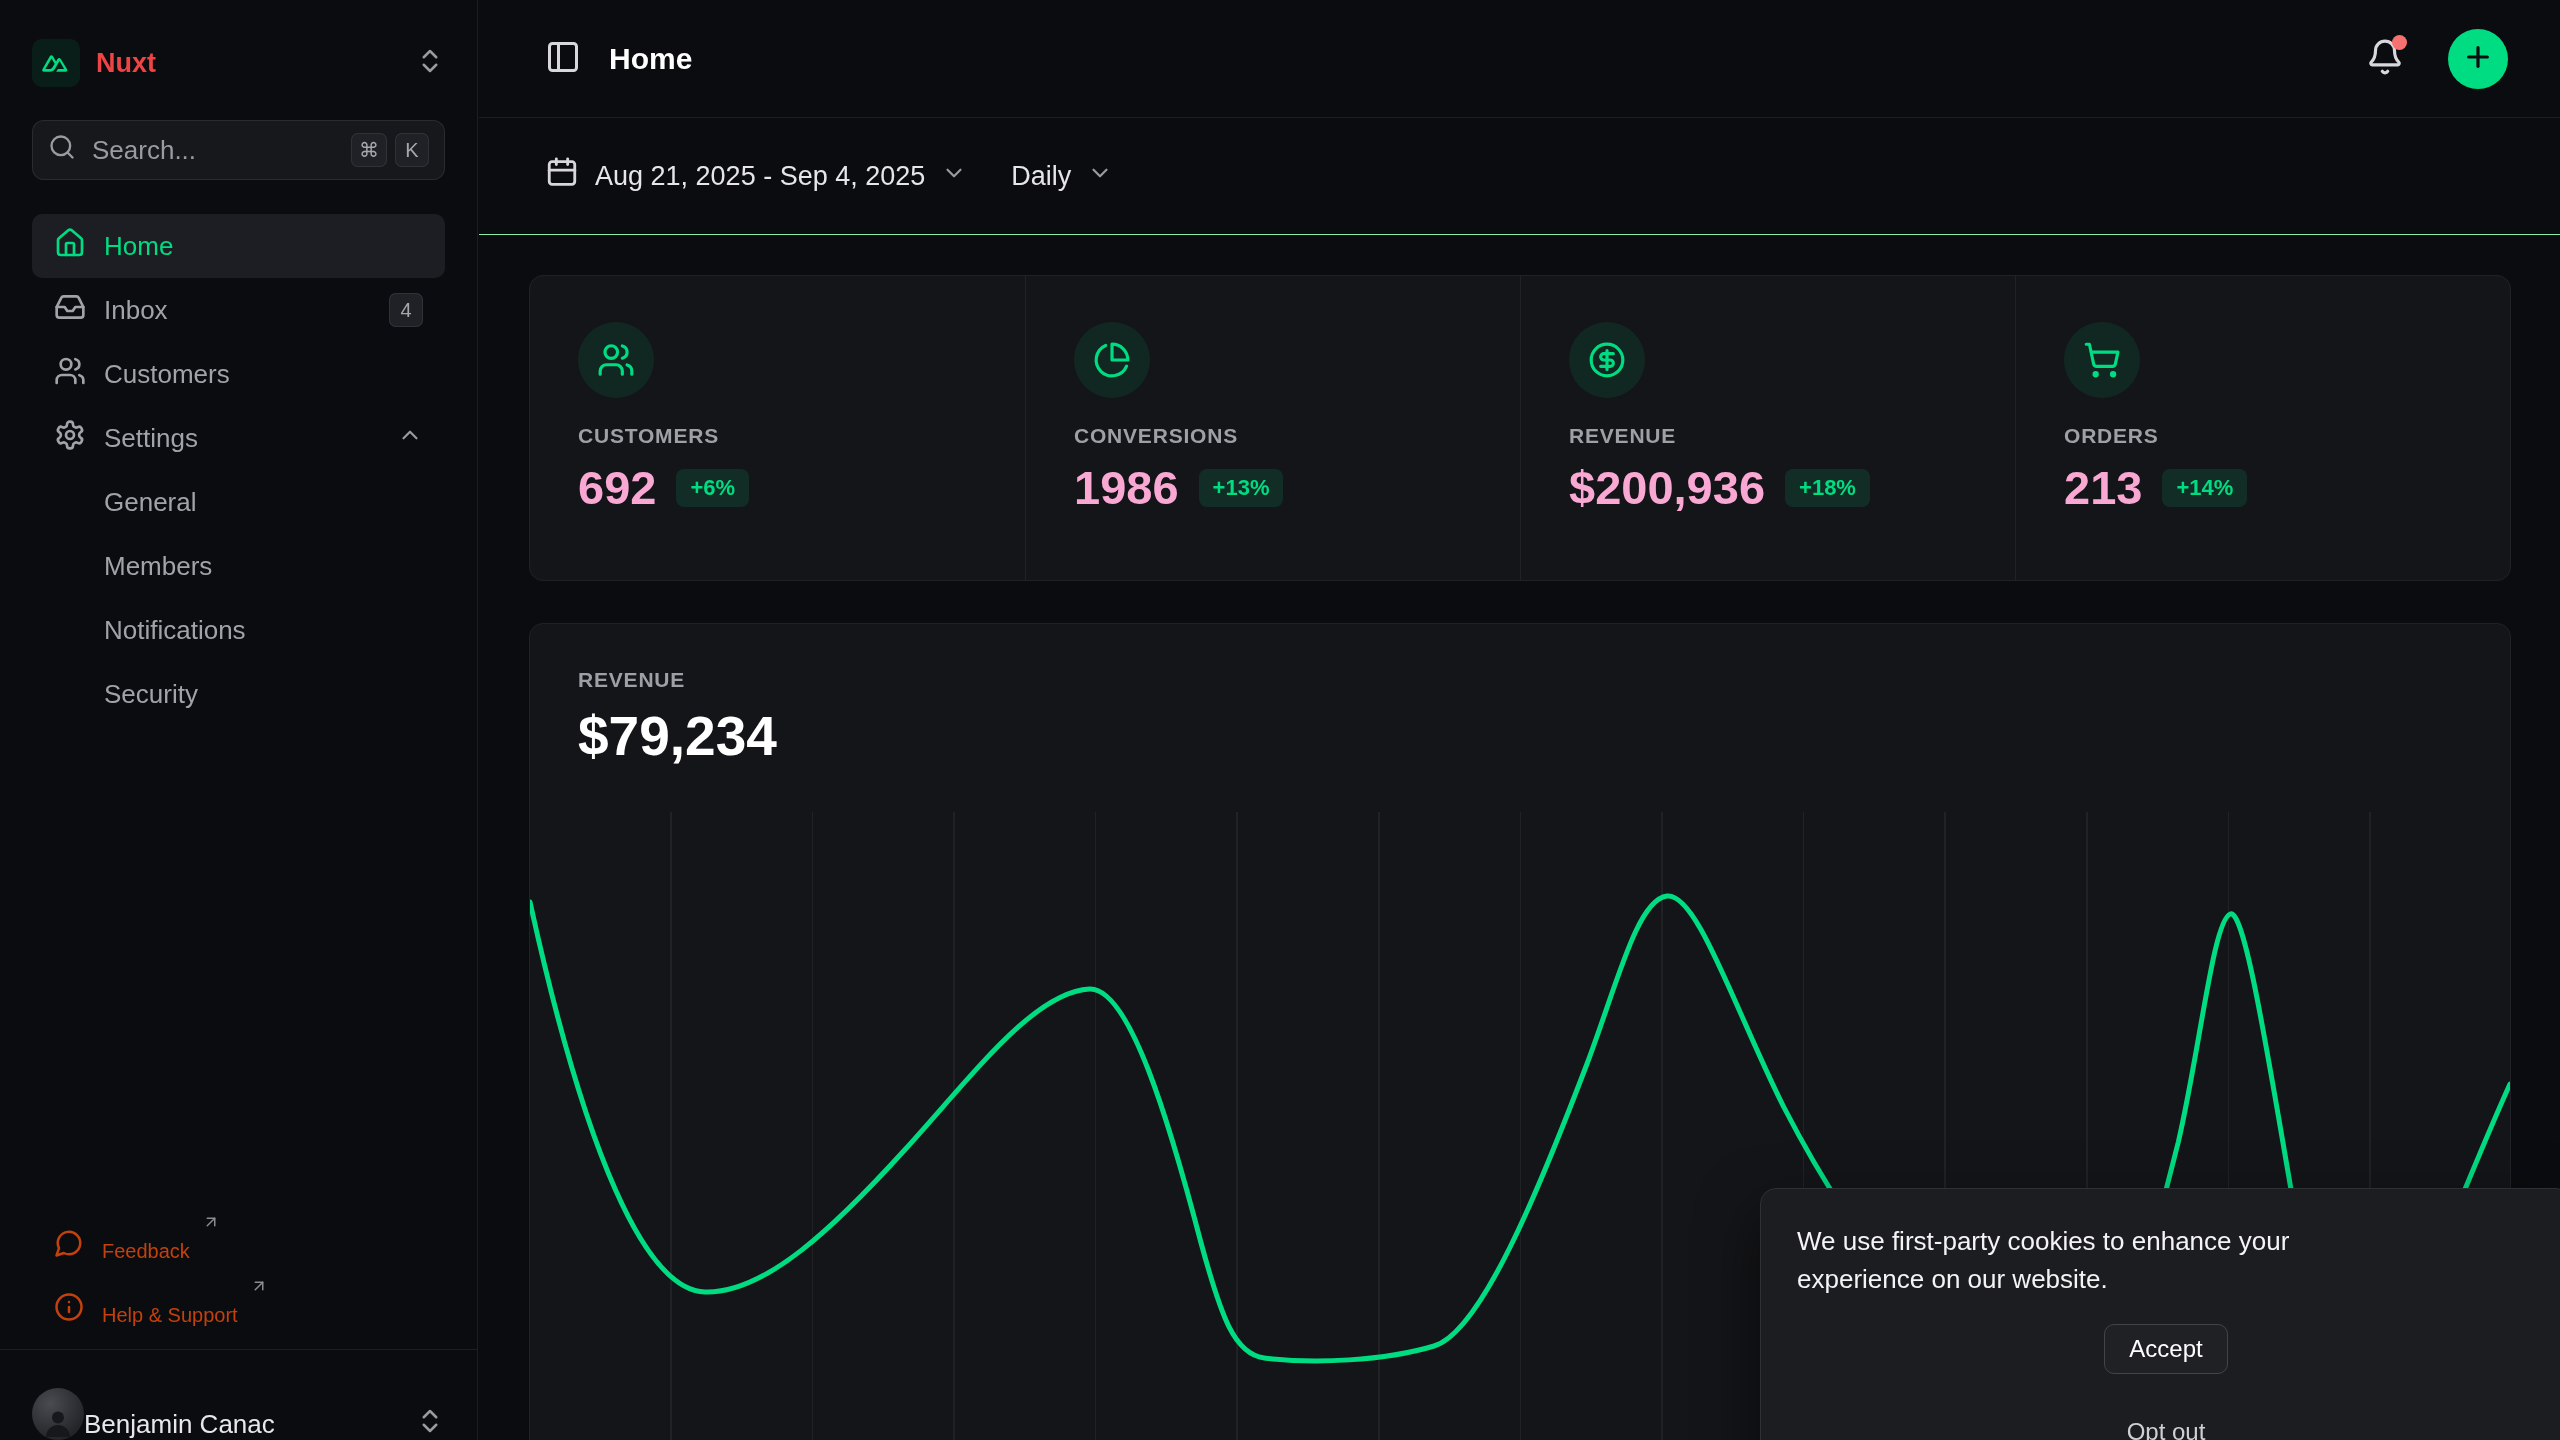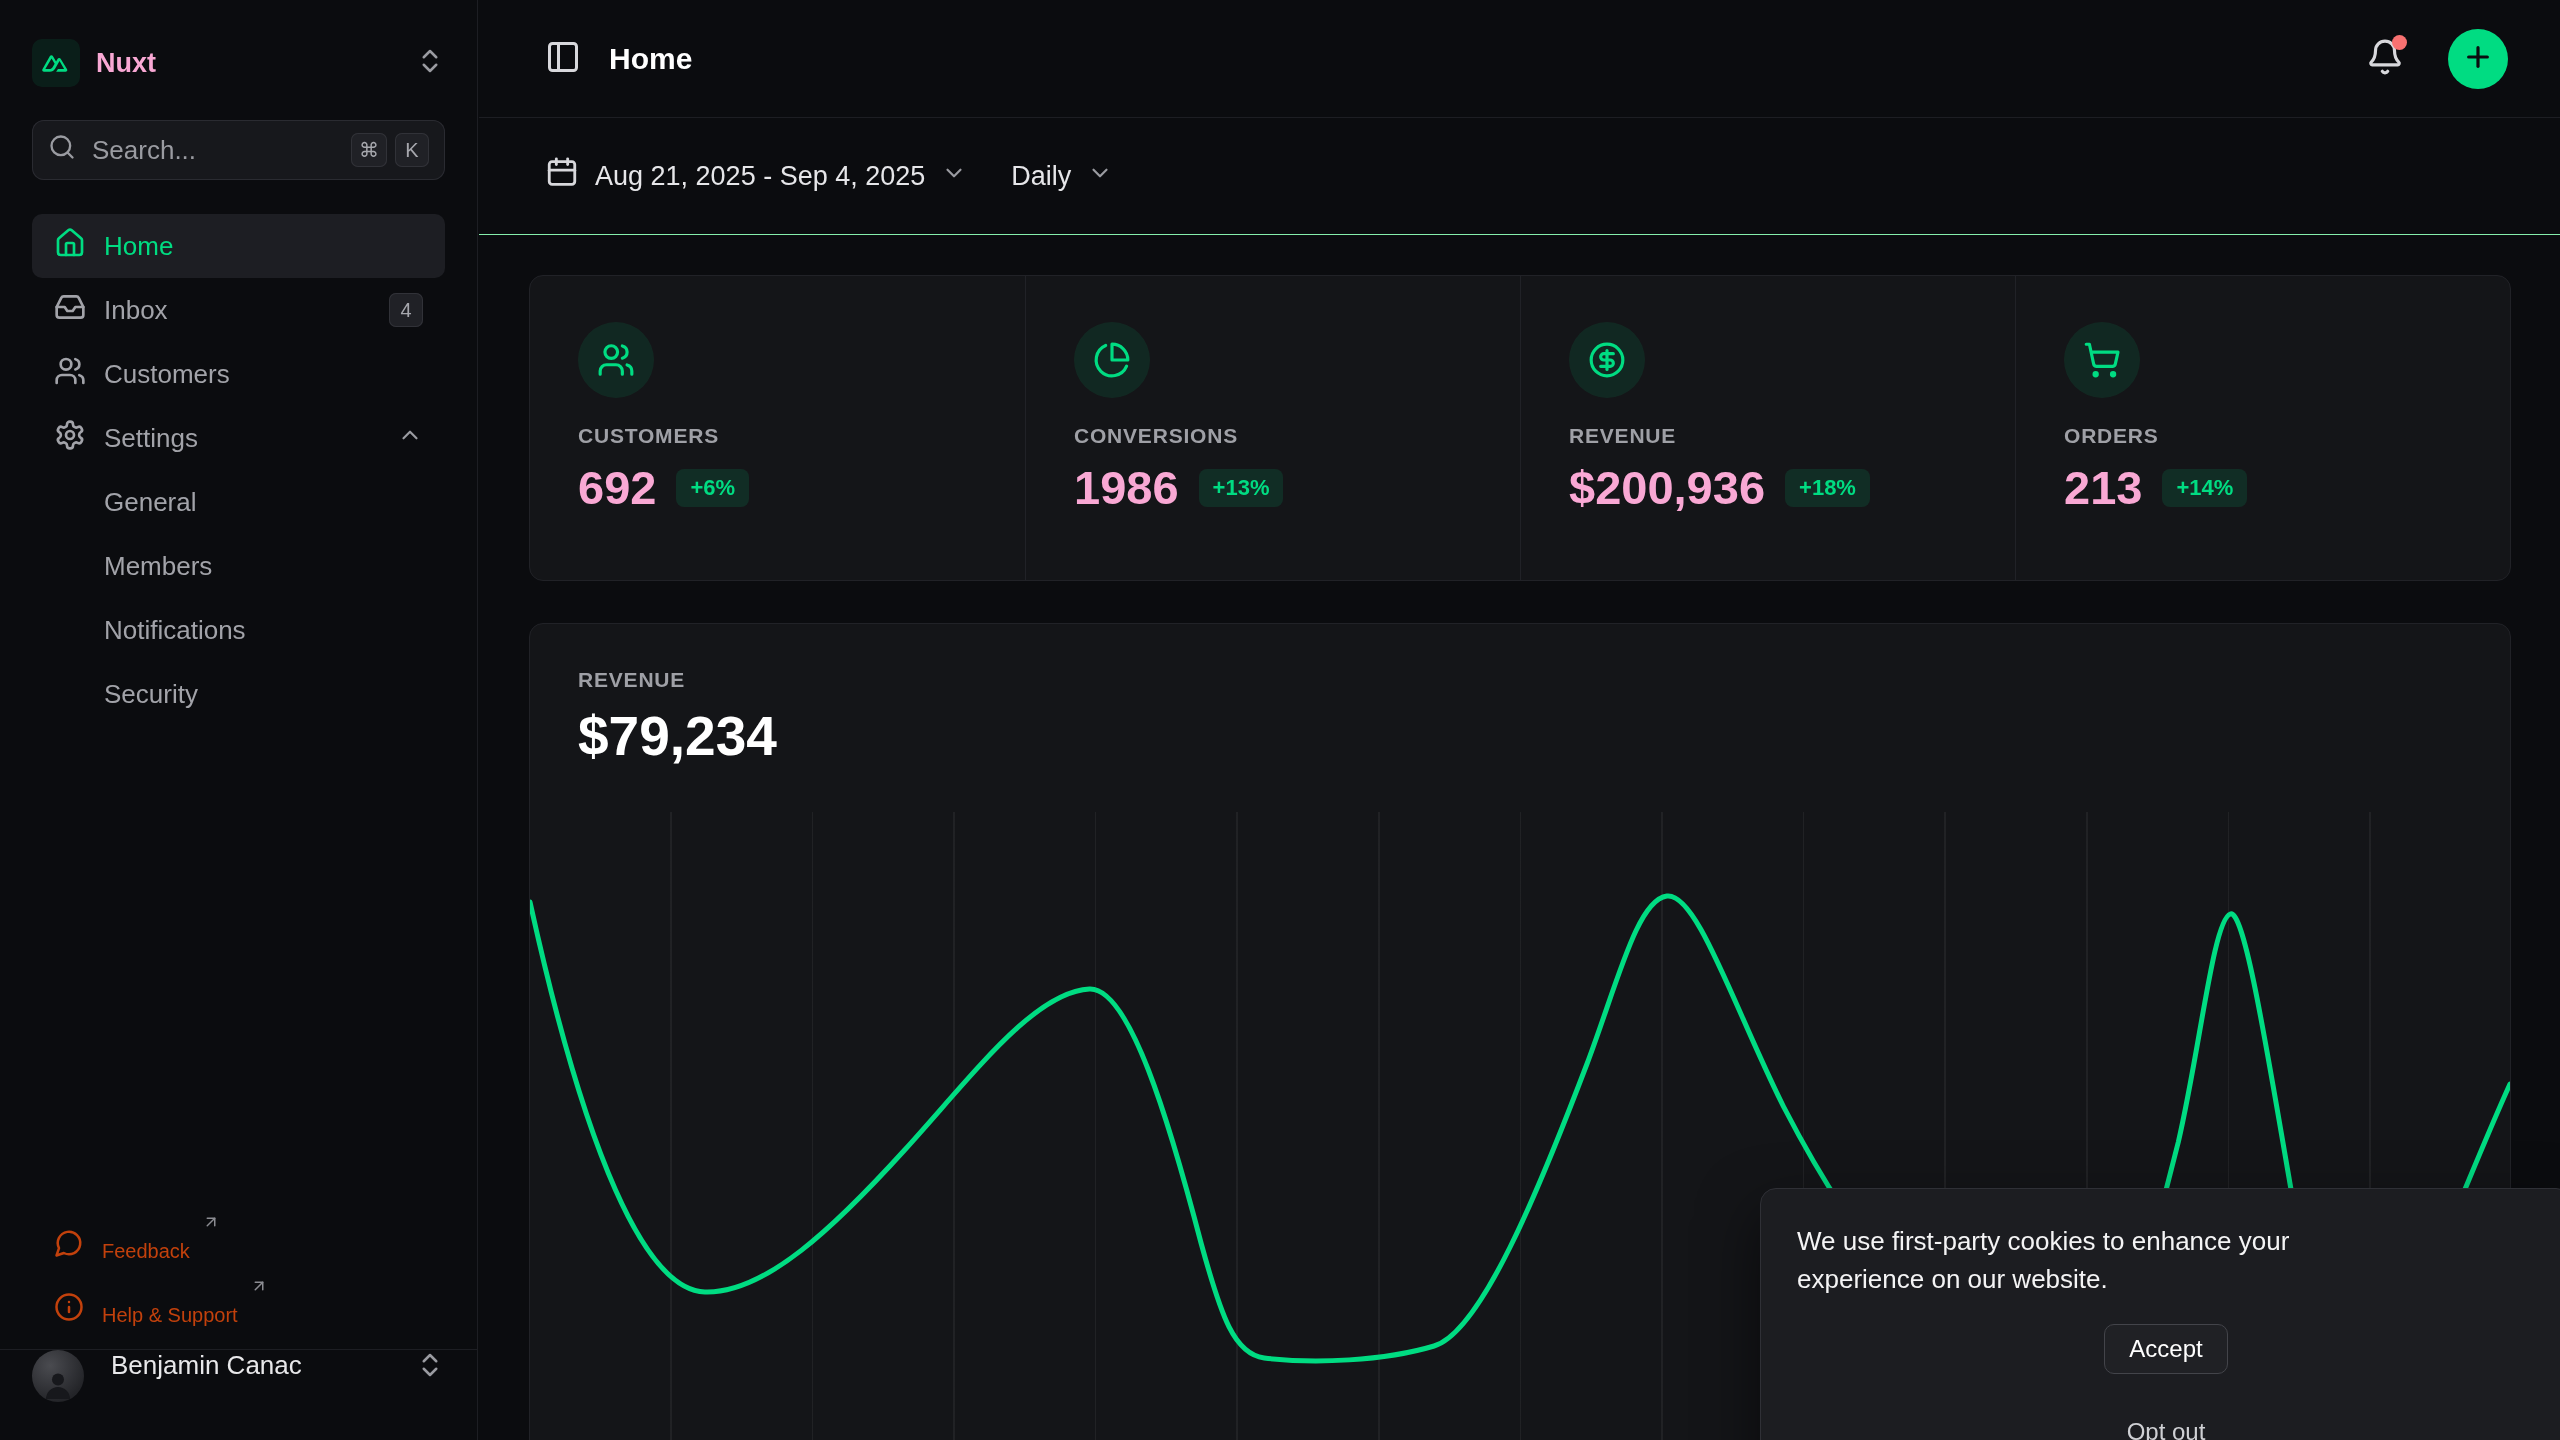--- a/index.html
+++ b/index.html
@@ -6,21 +6,21 @@
   html,body { width:2560px; height:1440px; overflow:hidden; background:#0b0c0f; color:#fff;
               font-family:"Liberation Sans", sans-serif; }
   .app { position:relative; width:2560px; height:1440px; }
 
   
   .sidebar { position:absolute; left:0; top:0; bottom:0; width:478px; border-right:1px solid #1d1e23;
              display:flex; flex-direction:column; padding:30px 32px 0; }
   .workspace { display:flex; align-items:center; gap:16px; height:66px; cursor:pointer; }
   .logo-tile { width:48px; height:48px; border-radius:10px; background:rgba(0,220,130,.09);
                display:flex; align-items:center; justify-content:center; }
-  .workspace-name { font-size:27px; font-weight:600; color:#f9a8d4; }
+  .workspace-name { font-size:27px; font-weight:600; color:#ef4444; }
   .muted-icon { color:#9a9ba1; }
   .push-right { margin-left:auto; }
 
   .search { margin-top:24px; height:60px; border-radius:12px; background:#17181c;
             box-shadow:inset 0 0 0 1px #2a2b31; display:flex; align-items:center; gap:16px;
             padding:0 16px; color:#9a9ba1; font-size:26px; cursor:pointer; }
   .kbds { margin-left:auto; display:flex; gap:8px; }
   .kbd { min-width:34px; height:34px; padding:0 8px; border-radius:7px; background:#202126;
          box-shadow:inset 0 0 0 1px #313238; color:#a6a7ad; font-size:20px;
          display:flex; align-items:center; justify-content:center; }
@@ -34,21 +34,21 @@
            background:#202126; box-shadow:inset 0 0 0 1px #313238; color:#a6a7ad; font-size:20px;
            display:flex; align-items:center; justify-content:center; }
   .nav-sub { padding-left:72px; }
 
   .sidebar-bottom { margin-top:auto; padding-bottom:22px; }
   .foot-link { height:64px; display:flex; align-items:flex-end; gap:18px; padding:0 22px;
                color:#c2410c; font-size:20px; cursor:pointer; }
   .ext { align-self:flex-start; margin-top:14px; margin-left:-6px; color:#8b8c92; }
 
   .user-row { margin:0 -32px; border-top:1px solid #1d1e23; height:91px; display:flex;
-              align-items:flex-start; gap:27px; padding:0 32px; cursor:pointer; }
+              align-items:flex-end; gap:0; padding:0 32px; cursor:pointer; }
   .avatar { width:52px; height:52px; border-radius:50%;
             background:radial-gradient(circle at 35% 30%, #4a4b50 0%, #232428 75%);
             display:flex; align-items:flex-end; justify-content:center; overflow:hidden; }
   .user-name { font-size:26px; font-weight:500; color:#e8e8ea; }
 
   
   main { position:absolute; left:479px; right:0; top:0; bottom:0; display:flex; flex-direction:column; }
   .topbar { height:118px; border-bottom:1px solid #1d1e23; display:flex; align-items:center;
             padding:0 52px 0 66px; gap:28px; flex:none; }
   .icon-btn { background:none; border:none; color:#d8d8dc; cursor:pointer; display:flex; align-items:center; }

